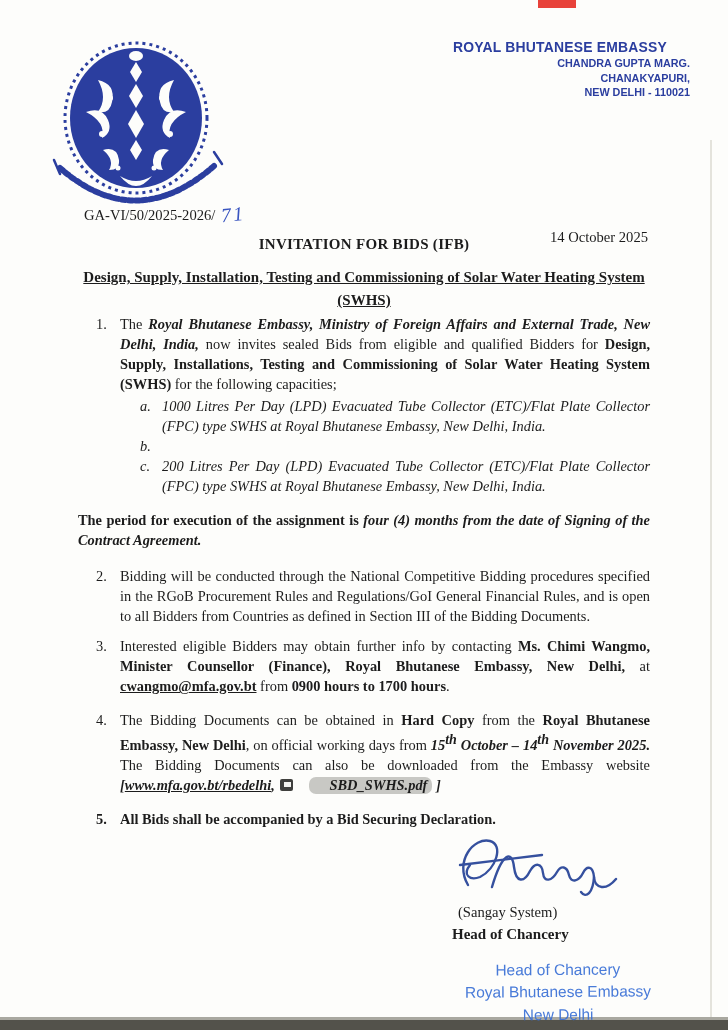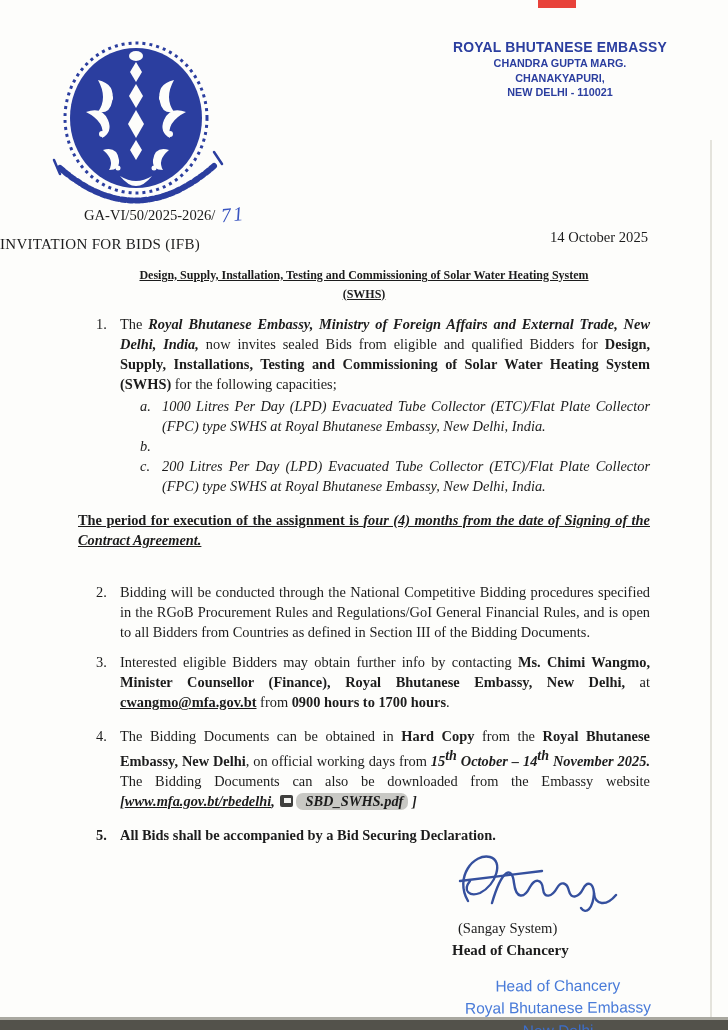--- a/index.html
+++ b/index.html
@@ -12,53 +12,53 @@
   .red-mark{position:absolute;left:538px;top:0;width:38px;height:8px;background:#e8423a;}
   .edge-right{position:absolute;right:16px;top:140px;bottom:12px;width:2px;background:#e4e3dc;}
   .edge-bottom{position:absolute;left:0;right:0;bottom:0;height:10px;background:#53524b;border-top:3px solid #a9a8a0;}
   
   .emblem{position:absolute;left:48px;top:40px;width:180px;height:185px;}
   .address{
     position:absolute;right:38px;top:38px;width:260px;text-align:center;
     font-family:"Liberation Sans", sans-serif;color:#2b3e9f;line-height:1.25;
   }
   .address .l1{font-size:14.5px;font-weight:700;letter-spacing:.2px;transform:scaleX(.96);}
-  .address .ln{font-size:10.8px;font-weight:700;margin-top:1px;}
+  .address .ln{font-size:10.8px;font-weight:700;margin-top:1px;text-align:right;}
   
   .refrow{position:absolute;left:84px;right:80px;top:200px;height:28px;font-size:14.6px;}
   .refnum{position:absolute;left:0;top:2px;}
   .handwritten{
     display:inline-block;color:#3a55c0;font-size:20px;font-style:italic;
     transform:rotate(-6deg) translateY(1px);margin-left:6px;letter-spacing:2px;
   }
   .date{position:absolute;right:0;top:6px;margin-top:23px;}
   
-  .title{position:absolute;left:0;right:0;top:236px;text-align:left;font-size:15px;font-weight:400;letter-spacing:.3px;}
+  .title{position:absolute;left:0;right:0;top:236px;text-align:center;font-size:15px;font-weight:700;letter-spacing:.3px;}
   .subject{
     position:absolute;left:60px;right:60px;top:266px;text-align:center;
-    font-size:12px;font-weight:700;line-height:1.55;
+    font-size:15px;font-weight:700;line-height:1.55;
   }
   .subject span{text-decoration:underline;}
   
   .content{position:absolute;left:78px;top:314px;width:572px;font-size:14.4px;line-height:1.39;}
   .item{display:flex;text-align:justify;margin-bottom:2px;}
   .item .num{flex:0 0 24px;margin-left:18px;}
   .item .txt{flex:1;}
   .subitem{display:flex;text-align:justify;}
   .subitem .num{flex:0 0 22px;margin-left:62px;font-style:italic;}
   .subitem .txt{flex:1;font-style:italic;}
-  .period{margin:14px 0 32px 0;text-align:justify;text-decoration:underline;}
+  .period{margin:14px 0 16px 0;text-align:justify;}
   .gap-s{height:8px;}
   .gap-m{height:12px;}
   
   .b{font-weight:700;}
   .i{font-style:italic;}
   .u{text-decoration:underline;}
   .sup{vertical-align:super;font-size:14px;}
-  .chip{background:#c8c8c4;border-radius:7px;padding:0 5px 1px 9px;}
+  .chip{background:#c8c8c4;border-radius:7px;padding:0 5px 1px 20px;margin-left:13px;}
   .pdficon{
     display:inline-block;width:13px;height:12px;background:#3f3f3d;border-radius:2px;
     margin:0 3px 0 2px;vertical-align:-1px;position:relative;
   }
   .pdficon::after{content:"";position:absolute;right:2px;top:3px;width:7px;height:5px;background:#f3f3f0;}
   
   .sigblock{margin:6px 0 0 372px;width:270px;}
   .signame{font-size:14.6px;margin:-4px 0 2px 8px;}
   .sigtitle{font-size:15px;font-weight:700;margin-left:2px;}
   .stamp{

